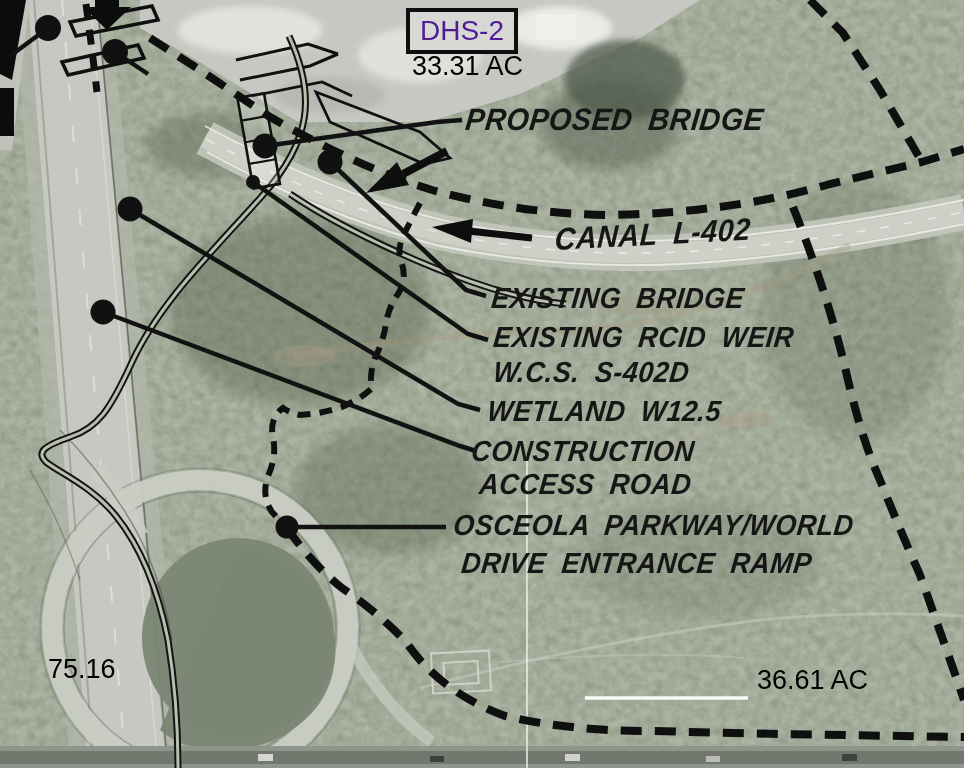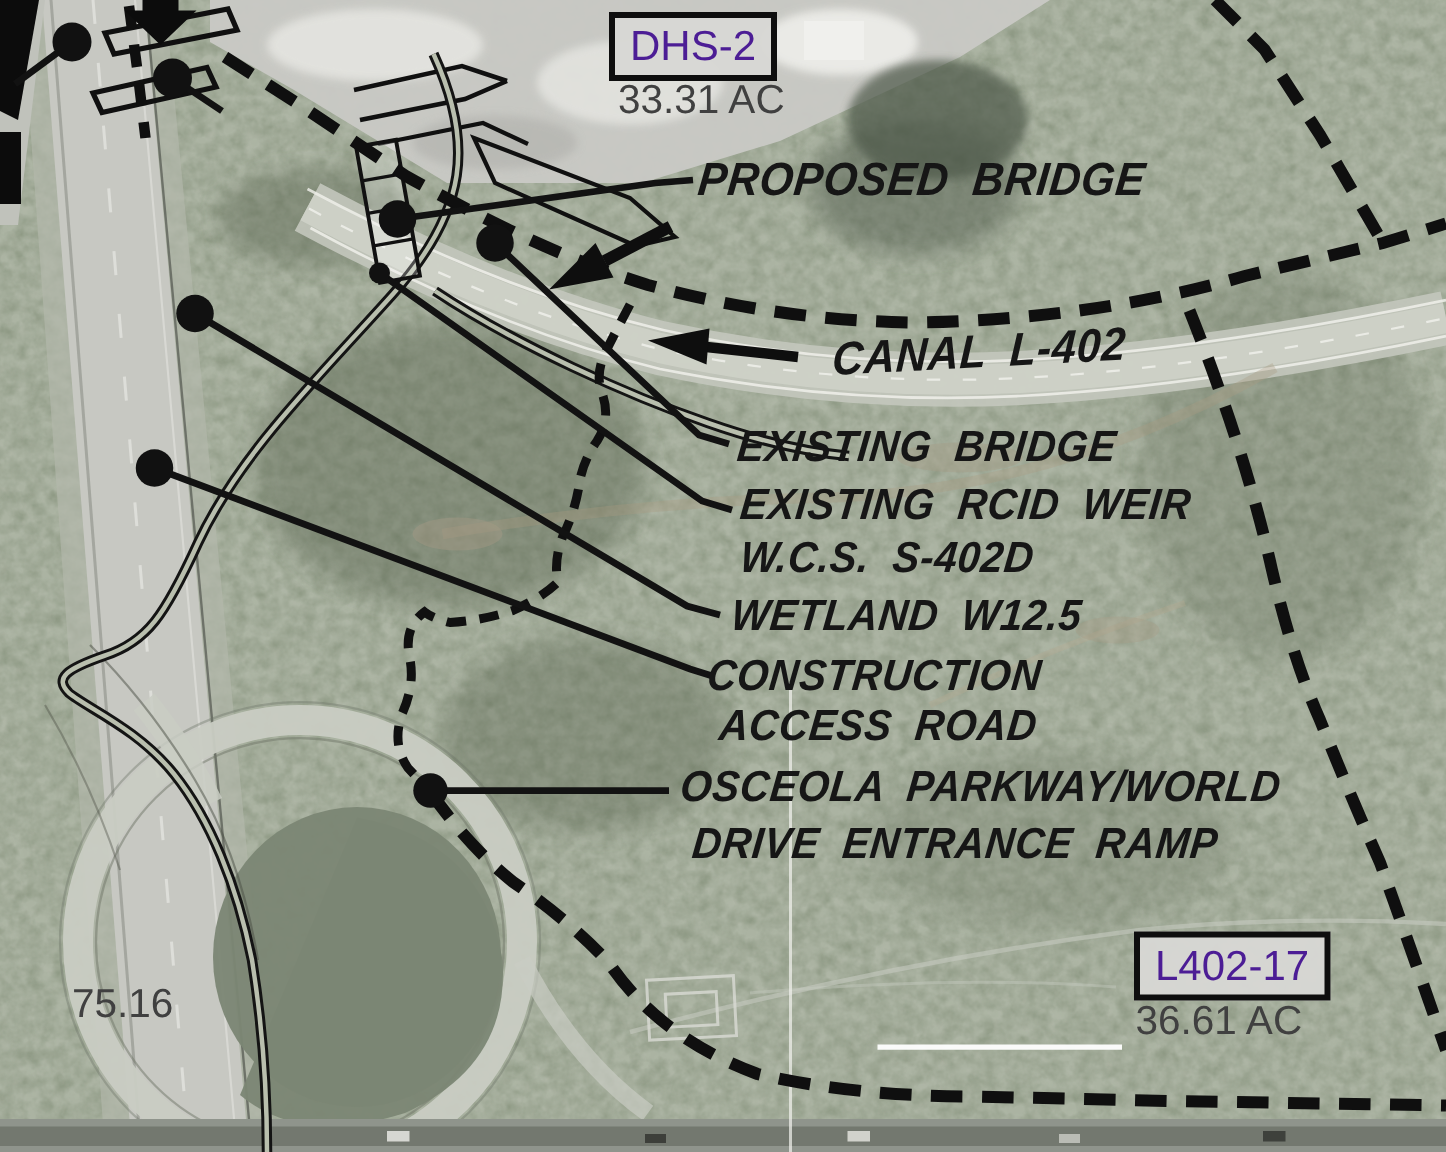--- a/index.html
+++ b/index.html
@@ -16,21 +16,21 @@
     transform:skewX(-6deg) scaleX(.93);transform-origin:left bottom;
   }
   .anno.big{font-size:31px;}
   
   .parcelbox{
     position:absolute;border:4px solid #0e0e0e;background:rgba(215,215,212,.96);
     color:#4c1d95;font:400 28px/1.2 "Liberation Sans",sans-serif;
     padding:2px 10px;text-align:center;
   }
   .parcelarea{
-    position:absolute;color:#404040;white-space:nowrap;
+    position:absolute;color:#000000;white-space:nowrap;
     font:400 27px/1.1 "Liberation Sans",sans-serif;
   }
 </style>
 </head>
 <body>
 
 <div class="stage">
 
   <svg width="964" height="768" viewBox="0 0 964 768">
     <defs>
@@ -227,16 +227,15 @@
   <div class="anno" style="left:478px;top:470px">ACCESS ROAD</div>
 
   <div class="anno" style="left:452px;top:511px">OSCEOLA PARKWAY/WORLD</div>
   <div class="anno" style="left:460px;top:549px">DRIVE ENTRANCE RAMP</div>
 
   <div class="parcelbox" style="left:406px;top:8px">DHS-2</div>
   <div class="parcelarea" style="left:412px;top:52px">33.31 AC</div>
 
   <div class="parcelarea" style="left:48px;top:655px">75.16</div>
 
-  <div class="parcelbox" style="left:756px;top:621px">L402-17</div>
   <div class="parcelarea" style="left:757px;top:666px">36.61 AC</div>
 
 </div>
 
 </body></html>

